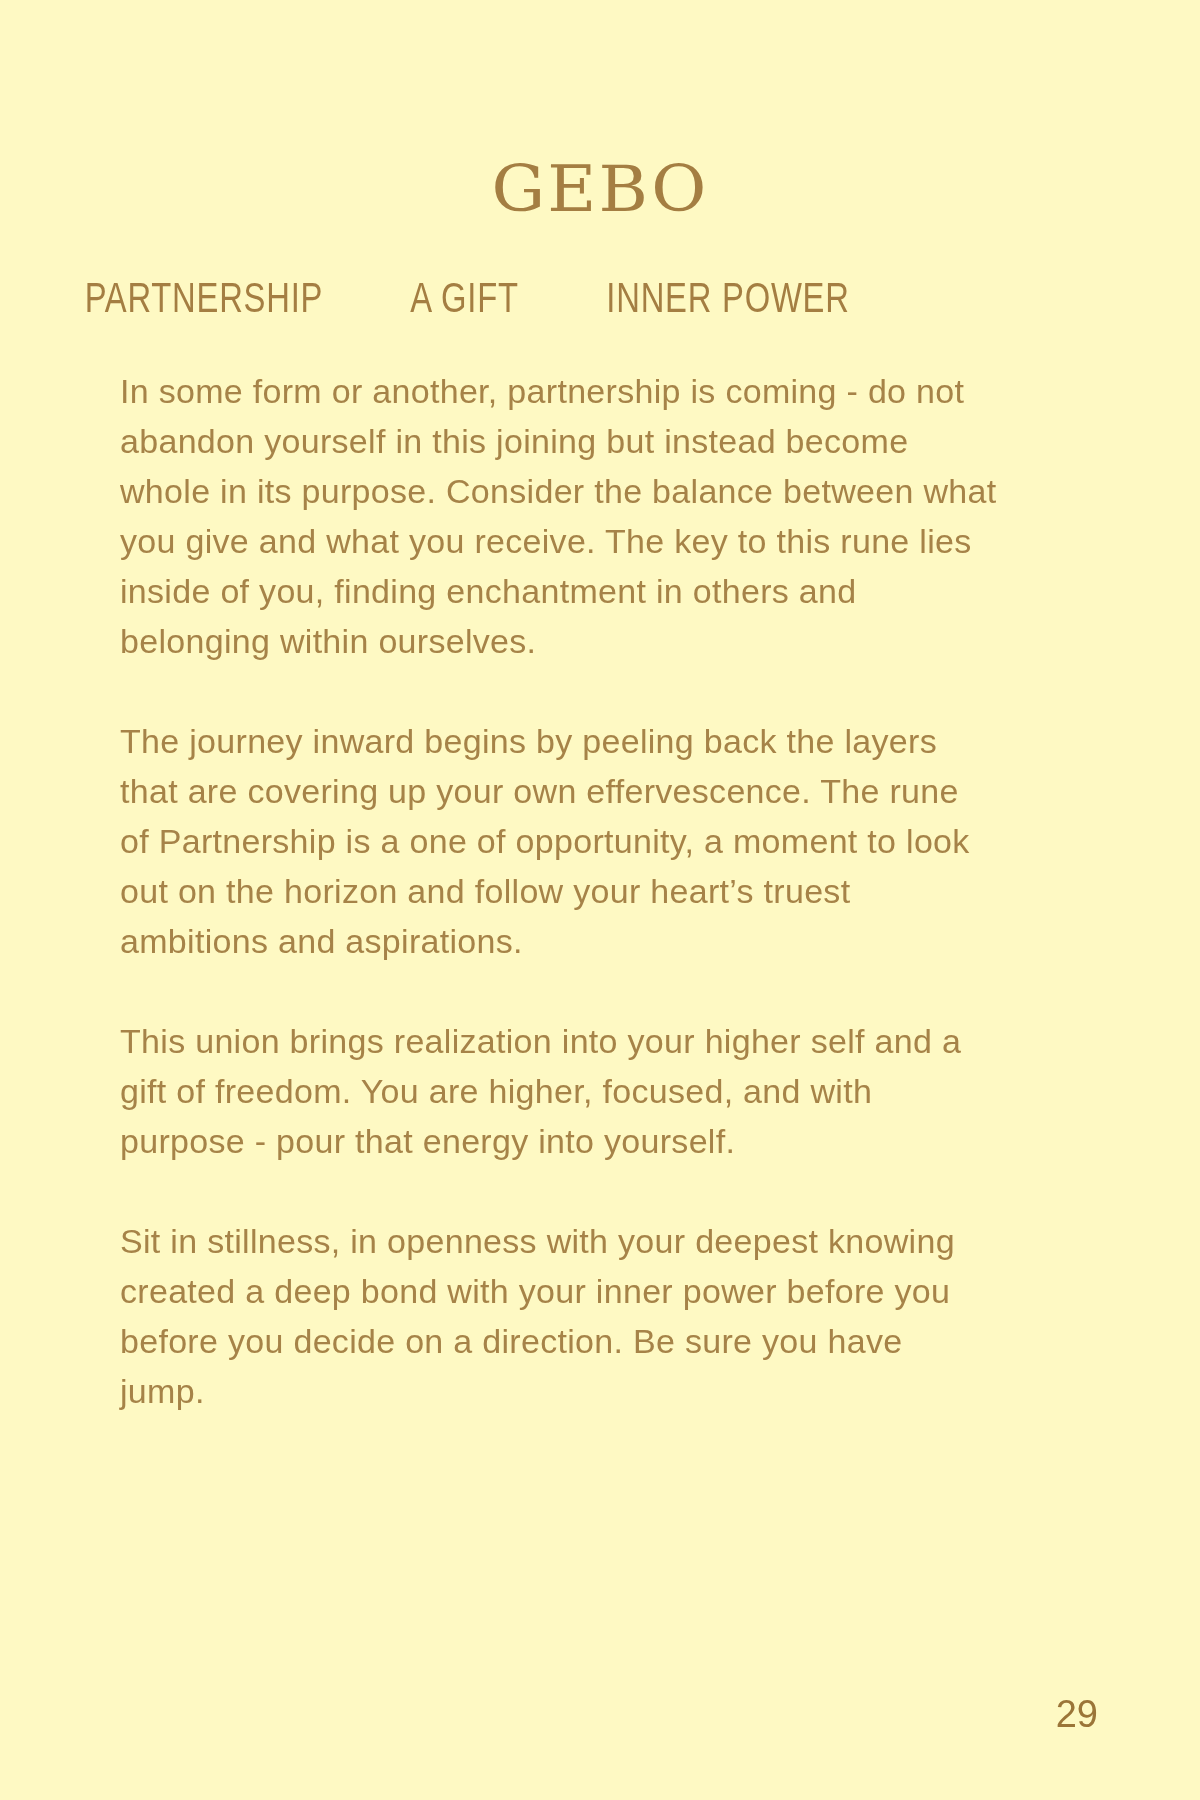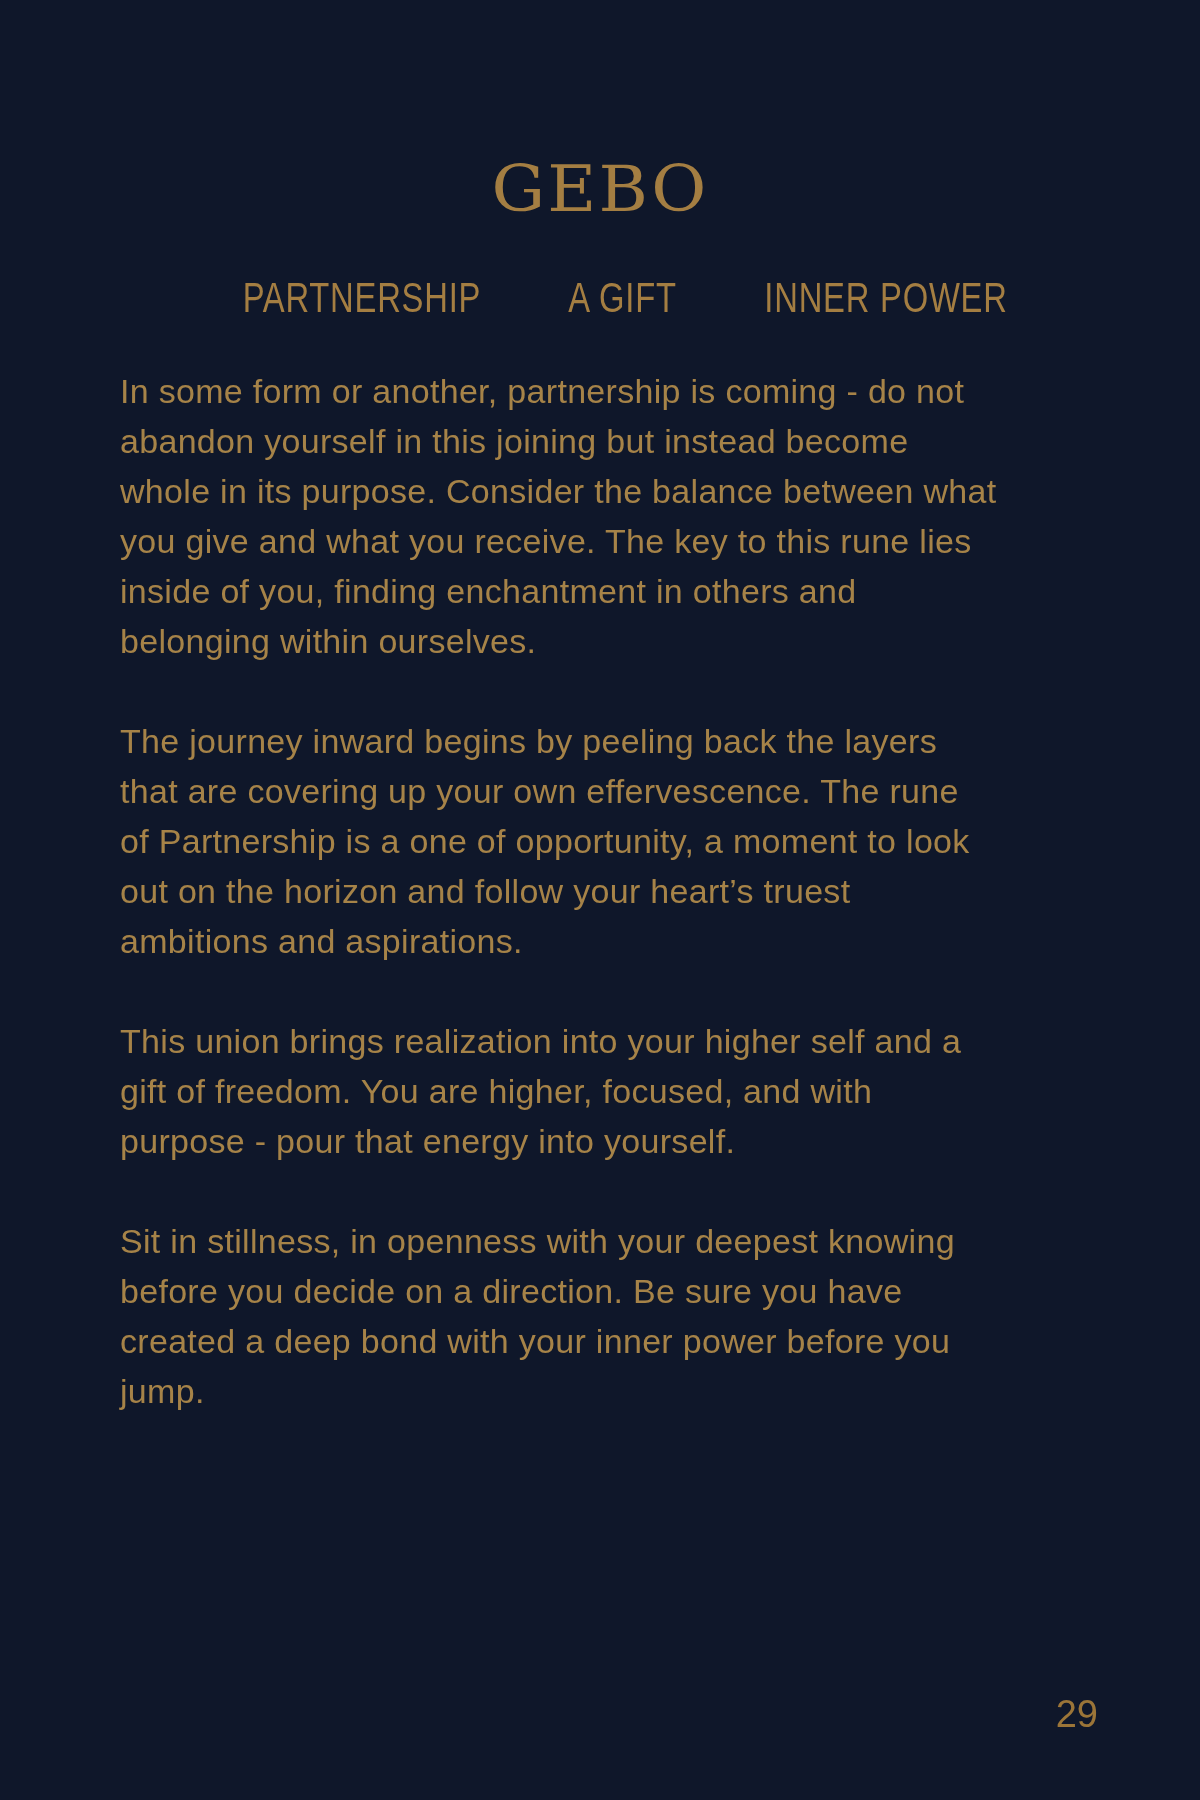--- a/index.html
+++ b/index.html
@@ -12,21 +12,21 @@
     height: 1800px;
     position: relative;
     overflow: hidden;
     font-family: "Liberation Sans", sans-serif;
   }
   .page {
     position: absolute;
     left: 0; top: 0;
     width: 1200px;
     height: 1800px;
-    background: #0f172a;
+    background: #fef9c3;
   }
   .title {
     position: absolute;
     left: 0;
     width: 1200px;
     top: 106px;
     text-align: center;
     font-family: "DejaVu Serif", serif;
     font-weight: normal;
     font-size: 64px;
@@ -34,21 +34,21 @@
     letter-spacing: 2px;
     color: #A47E42;
     transform: scaleX(1.05);
     -webkit-text-stroke: 0;
   }
   .subtitle {
     position: absolute;
     left: 0;
     width: 1200px;
     top: 226px;
-    text-align: center;
+    text-align: left;
     font-family: "Liberation Sans Narrow", "Liberation Sans", sans-serif;
     font-size: 42px;
     line-height: 48px;
     color: #A47E42;
     letter-spacing: 1px;
     white-space: pre;
   }
   .subtitle span {
     display: inline-block;
     transform: scaleX(0.78);
@@ -115,22 +115,22 @@
     </p>
 
     <p class="para">
       <span class="line">This union brings realization into your higher self and a</span>
       <span class="line">gift of freedom. You are higher, focused, and with</span>
       <span class="line">purpose - pour that energy into yourself.</span>
     </p>
 
     <p class="para">
       <span class="line">Sit in stillness, in openness with your deepest knowing</span>
+      <span class="line">created a deep bond with your inner power before you</span>
       <span class="line">before you decide on a direction. Be sure you have</span>
-      <span class="line">created a deep bond with your inner power before you</span>
       <span class="line">jump.</span>
     </p>
 
   </div>
 
   <div class="page-number">29</div>
 
 </div>
 
 </body></html>

